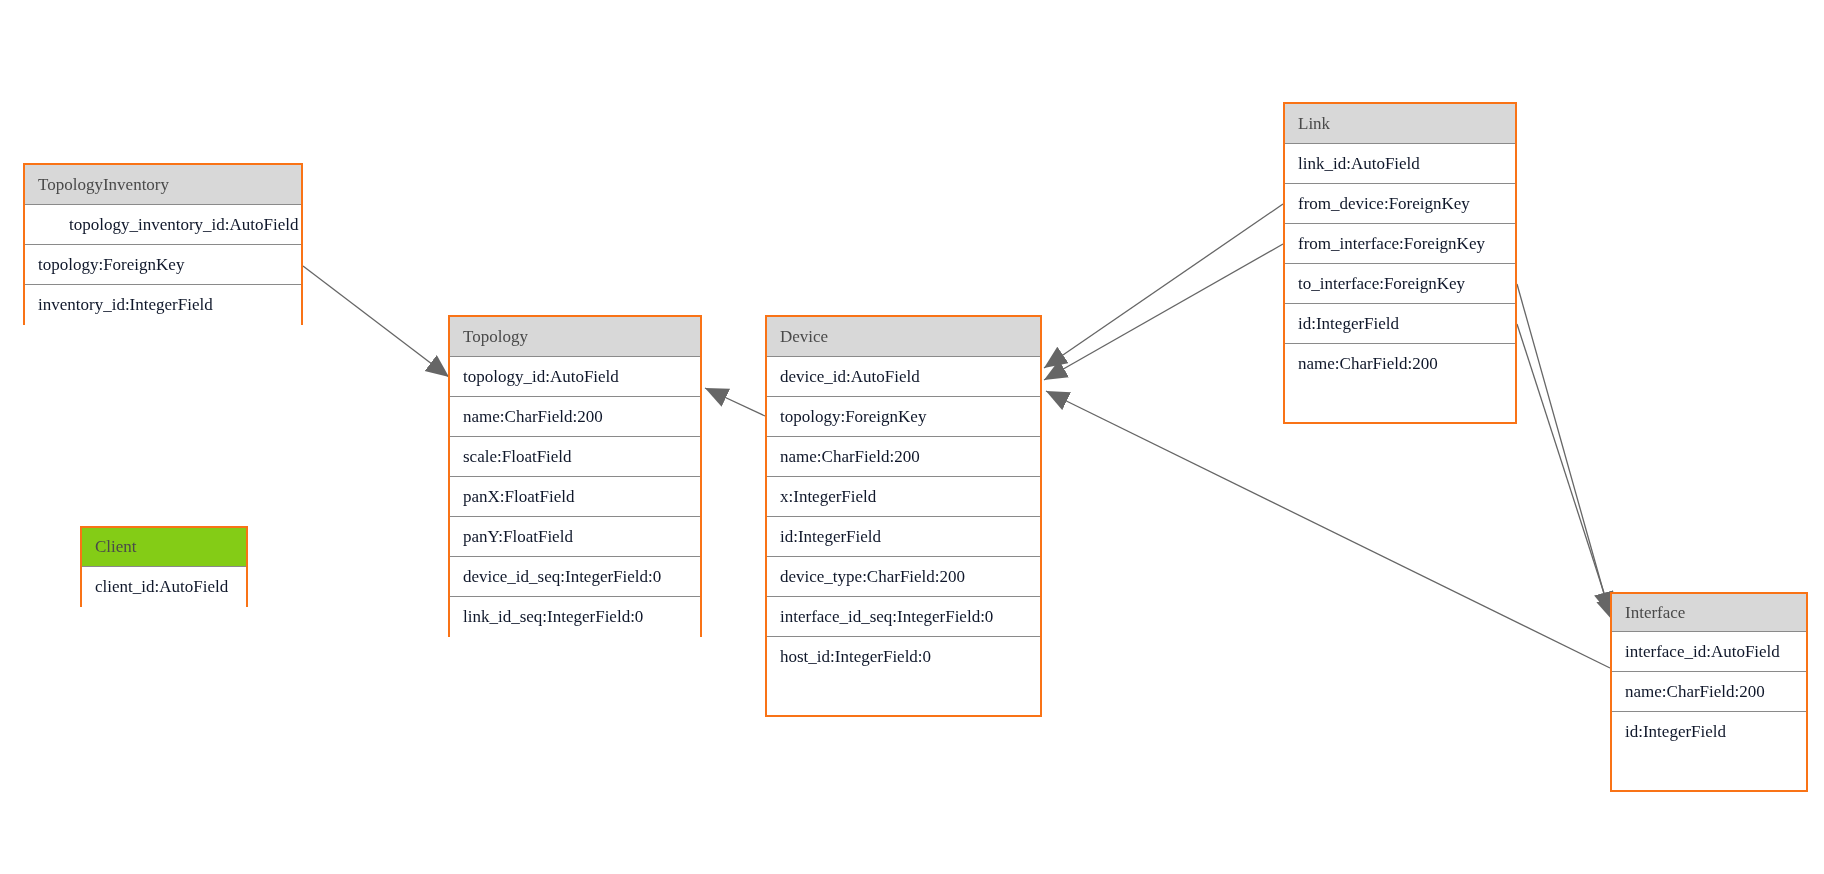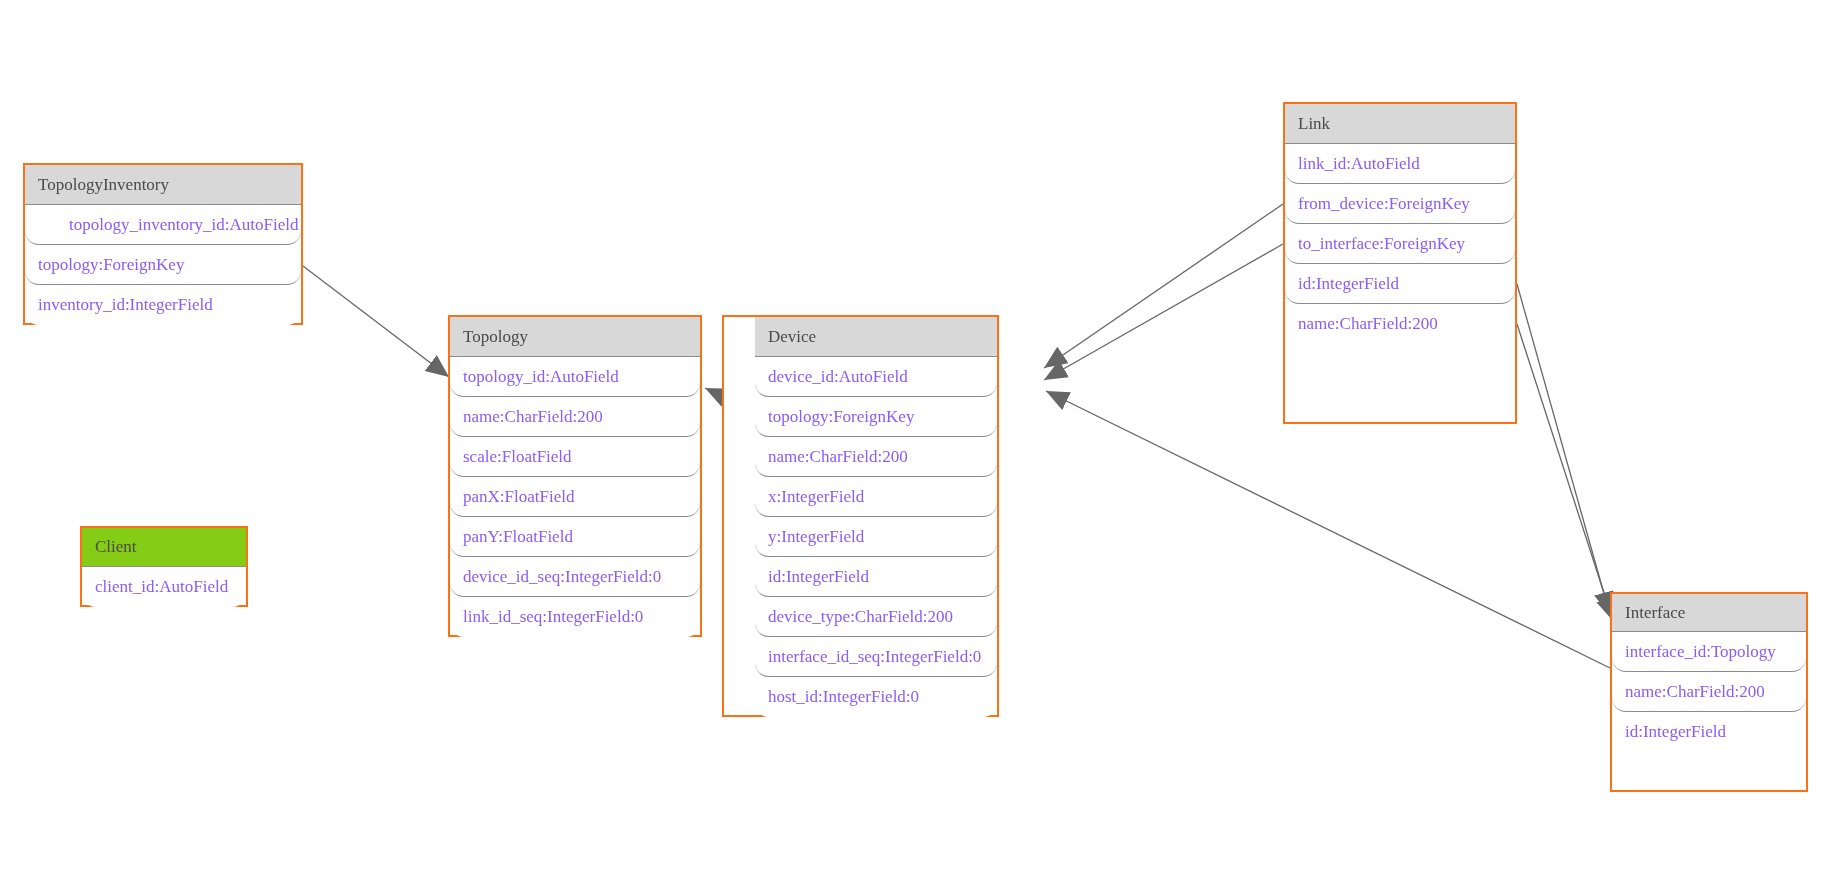--- a/index.html
+++ b/index.html
@@ -40,24 +40,23 @@
     overflow: hidden;
   }
   .entity-row {
     display: flex;
     align-items: center;
     box-sizing: border-box;
     padding-left: 13px;
     border-bottom: 1px solid #8a8a8a;
     background: #ffffff;
     font-size: 17px;
-    color: #8b5cf6;
+    color: #0f172a;
     white-space: nowrap;
     overflow: hidden;
-    border-radius: 14px;
   }
   .entity-row:last-child {
     border-bottom: none;
   }
 </style>
 </head>
 <body>
 
 <div id="canvas">
   <svg id="edge-layer" width="1824" height="874" viewBox="0 0 1824 874">
@@ -88,40 +87,40 @@
         <div class="entity-row" style="height: 40px;">scale:FloatField</div>
         <div class="entity-row" style="height: 40px;">panX:FloatField</div>
         <div class="entity-row" style="height: 40px;">panY:FloatField</div>
         <div class="entity-row" style="height: 40px;">device_id_seq:IntegerField:0</div>
         <div class="entity-row" style="height: 40px;">link_id_seq:IntegerField:0</div>
       </div>
       <div class="entity" style="left: 80px; top: 526px; width: 168px; height: 81px;">
         <div class="entity-header" style="height: 39px; background: #84cc16;">Client</div>
         <div class="entity-row" style="height: 40px; text-align: center;">client_id:AutoField</div>
       </div>
-      <div class="entity" style="left: 722px; top: 315px; width: 277px; height: 402px; padding-left: 31px;">
+      <div class="entity" style="left: 765px; top: 315px; width: 277px; height: 402px;">
         <div class="entity-header" style="height: 40px; background: rgb(216, 216, 216);">Device</div>
         <div class="entity-row" style="height: 40px;">device_id:AutoField</div>
         <div class="entity-row" style="height: 40px;">topology:ForeignKey</div>
         <div class="entity-row" style="height: 40px;">name:CharField:200</div>
         <div class="entity-row" style="height: 40px;">x:IntegerField</div>
-        <div class="entity-row" style="height: 40px;">y:IntegerField</div>
         <div class="entity-row" style="height: 40px;">id:IntegerField</div>
         <div class="entity-row" style="height: 40px;">device_type:CharField:200</div>
         <div class="entity-row" style="height: 40px;">interface_id_seq:IntegerField:0</div>
         <div class="entity-row" style="height: 40px;">host_id:IntegerField:0</div>
       </div>
       <div class="entity" style="left: 1283px; top: 102px; width: 234px; height: 322px;">
         <div class="entity-header" style="height: 40px; background: rgb(216, 216, 216);">Link</div>
         <div class="entity-row" style="height: 40px;">link_id:AutoField</div>
         <div class="entity-row" style="height: 40px;">from_device:ForeignKey</div>
+        <div class="entity-row" style="height: 40px;">from_interface:ForeignKey</div>
         <div class="entity-row" style="height: 40px;">to_interface:ForeignKey</div>
         <div class="entity-row" style="height: 40px;">id:IntegerField</div>
         <div class="entity-row" style="height: 40px;">name:CharField:200</div>
       </div>
       <div class="entity" style="left: 1610px; top: 592px; width: 198px; height: 200px;">
         <div class="entity-header" style="height: 38px; background: rgb(216, 216, 216);">Interface</div>
-        <div class="entity-row" style="height: 40px;">interface_id:Topology</div>
+        <div class="entity-row" style="height: 40px;">interface_id:AutoField</div>
         <div class="entity-row" style="height: 40px;">name:CharField:200</div>
         <div class="entity-row" style="height: 40px;">id:IntegerField</div>
       </div>
     </div>
 </div>
 
 </body></html>

